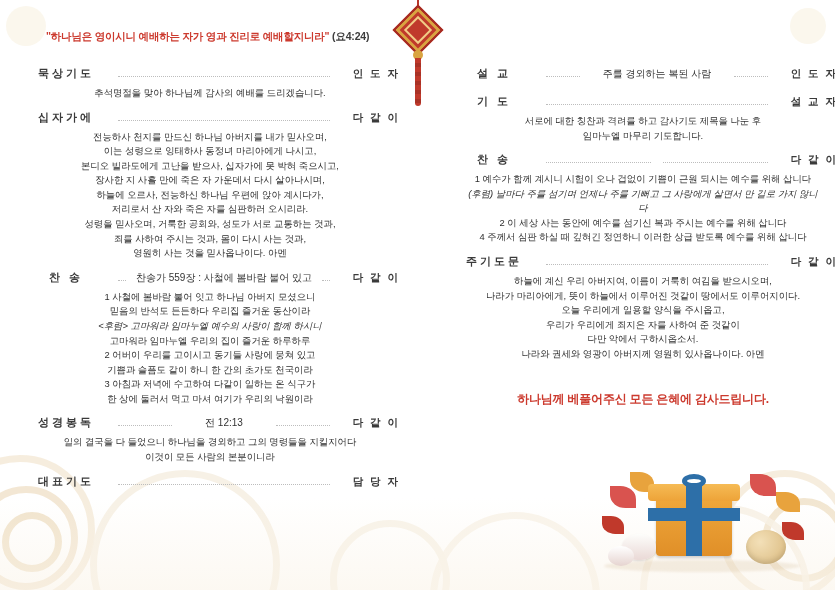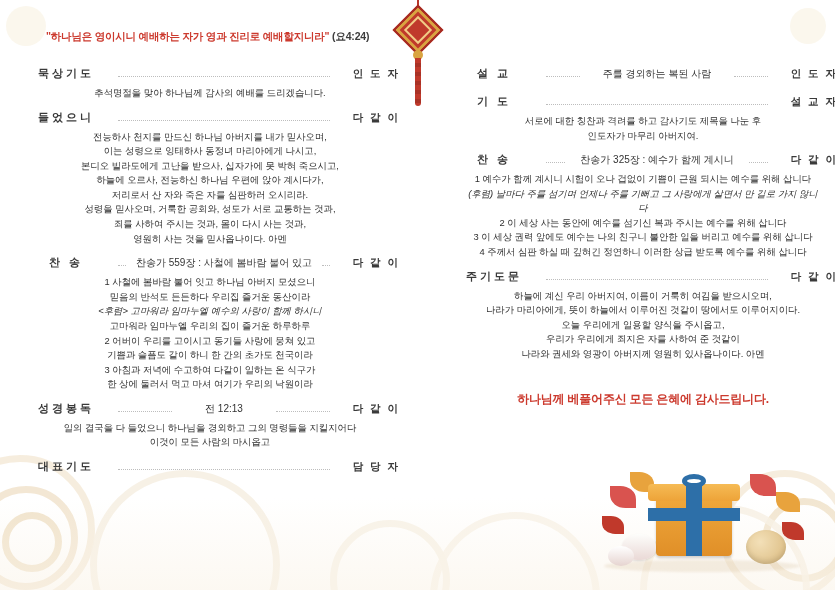--- a/index.html
+++ b/index.html
@@ -155,28 +155,29 @@
 <div class="col col-left" id="left-col">
     <div class="row">
       <div class="label">묵상기도</div>
       <div class="rule"></div>
       <div class="who">인 도 자</div>
     </div>
     <div class="body-block">
       <div>추석명절을 맞아 하나님께 감사의 예배를 드리겠습니다.</div>
     </div>
     <div class="row">
-      <div class="label">들었으니</div>
+      <div class="label">십자가에</div>
       <div class="rule"></div>
       <div class="who">다 같 이</div>
     </div>
     <div class="body-block">
       <div>전능하사 천지를 만드신 하나님 아버지를 내가 믿사오며,</div>
       <div>이는 성령으로 잉태하사 동정녀 마리아에게 나시고,</div>
       <div>본디오 빌라도에게 고난을 받으사, 십자가에 못 박혀 죽으시고,</div>
+      <div>장사한 지 사흘 만에 죽은 자 가운데서 다시 살아나시며,</div>
       <div>하늘에 오르사, 전능하신 하나님 우편에 앉아 계시다가,</div>
       <div>저리로서 산 자와 죽은 자를 심판하러 오시리라.</div>
       <div>성령을 믿사오며, 거룩한 공회와, 성도가 서로 교통하는 것과,</div>
       <div>죄를 사하여 주시는 것과, 몸이 다시 사는 것과,</div>
       <div>영원히 사는 것을 믿사옵나이다. 아멘</div>
     </div>
     <div class="row">
       <div class="label">찬    송</div>
       <div class="rule"></div>
       <div class="title">찬송가 559장 : 사철에 봄바람 불어 있고</div>
@@ -195,21 +196,21 @@
     </div>
     <div class="row">
       <div class="label">성경봉독</div>
       <div class="rule"></div>
       <div class="title">전  12:13</div>
       <div class="rule"></div>
       <div class="who">다 같 이</div>
     </div>
     <div class="body-block">
       <div>일의 결국을 다 들었으니 하나님을 경외하고 그의 명령들을 지킬지어다</div>
-      <div>이것이 모든 사람의 마시옵고</div>
+      <div>이것이 모든 사람의 본분이니라</div>
     </div>
     <div class="row">
       <div class="label">대표기도</div>
       <div class="rule"></div>
       <div class="who">담 당 자</div>
     </div>
     <div style="height: 10px;"></div>
   </div>
 
 <div class="col col-right" id="right-col">
@@ -221,46 +222,45 @@
       <div class="who">인 도 자</div>
     </div>
     <div style="height: 10px;"></div>
     <div class="row">
       <div class="label">기    도</div>
       <div class="rule"></div>
       <div class="who">설 교 자</div>
     </div>
     <div class="body-block">
       <div>서로에 대한 칭찬과 격려를 하고 감사기도 제목을 나눈 후</div>
-      <div>인도자가 마무리 아버지여.</div>
+      <div>임마누엘 마무리 기도합니다.</div>
     </div>
     <div class="row">
       <div class="label">찬    송</div>
       <div class="rule"></div>
-      <div class="title">찬송가 325장 : 예수가 함께 계시니</div>
       <div class="rule"></div>
       <div class="who">다 같 이</div>
     </div>
     <div class="body-block">
       <div>1 예수가 함께 계시니 시험이 오나 겁없이 기쁨이 근원 되시는 예수를 위해 삽니다</div>
       <div class="ital">(후렴) 날마다 주를 섬기며 언제나 주를 기뻐고 그 사랑에게 살면서 만 길로 가지 않니다</div>
       <div>2 이 세상 사는 동안에 예수를 섬기신 복과 주시는 예수를 위해 삽니다</div>
-      <div>3 이 세상 권력 앞에도 예수는 나의 친구니 불안한 일을 버리고 예수를 위해 삽니다</div>
       <div>4 주께서 심판 하실 때 깊혀긴 정연하니 이러한 상급 받도록 예수를 위해 삽니다</div>
     </div>
     <div class="row">
       <div class="label">주기도문</div>
       <div class="rule"></div>
       <div class="who">다 같 이</div>
     </div>
     <div class="body-block">
       <div>하늘에 계신 우리 아버지여, 이름이 거룩히 여김을 받으시오며,</div>
       <div>나라가 마리아에게, 뜻이 하늘에서 이루어진 것같이 땅에서도 이루어지이다.</div>
       <div>오늘 우리에게 일용할 양식을 주시옵고,</div>
       <div>우리가 우리에게 죄지은 자를 사하여 준 것같이</div>
+      <div>다만 악에서 구하시옵소서.</div>
       <div>나라와 권세와 영광이 아버지께 영원히 있사옵나이다. 아멘</div>
     </div>
     <div class="thanks">하나님께 베풀어주신 모든 은혜에 감사드립니다.</div>
   </div>
 
 <div class="gift-art">
   <div class="ground"></div>
   <div class="leaf" style="left:10px;top:18px;width:26px;height:22px;background:#d9534f;"></div>
   <div class="leaf" style="left:30px;top:4px;width:24px;height:20px;background:#e8a33d;"></div>
   <div class="leaf" style="left:150px;top:6px;width:26px;height:22px;background:#d9534f;"></div>

